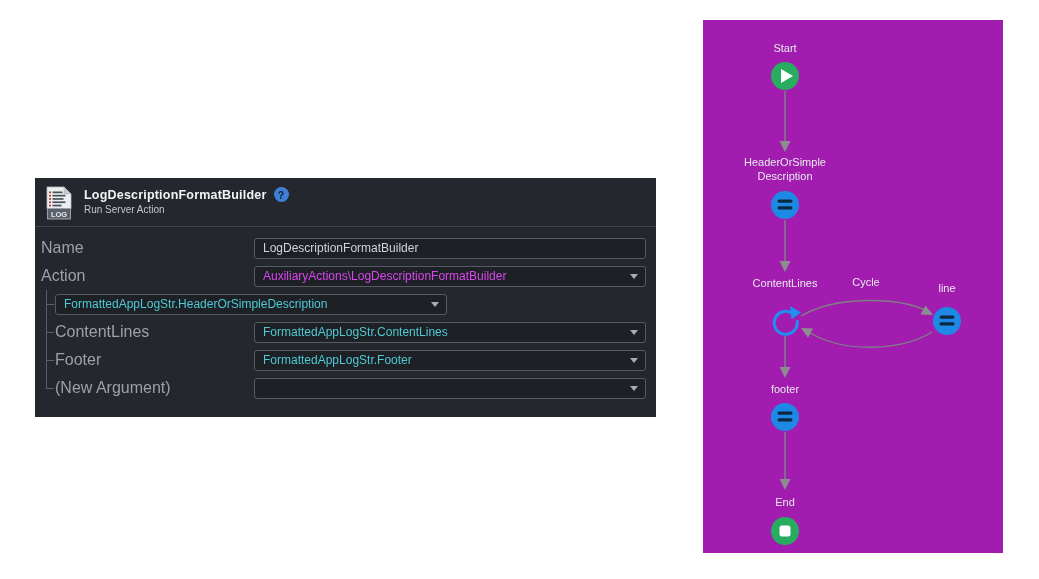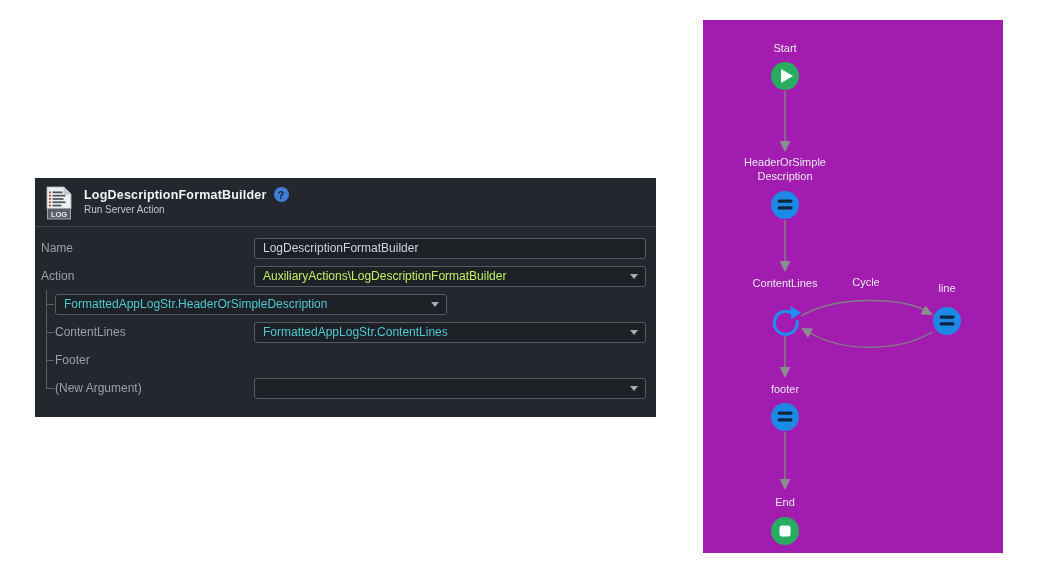--- a/index.html
+++ b/index.html
@@ -21,40 +21,40 @@
   .panel-title { color:#f2f3f4; font-size:12.5px; font-weight:bold; letter-spacing:.2px; }
   .help-badge {
     width:15px; height:15px; border-radius:50%;
     background:#3f7fd6; color:#16212d; font-size:10.5px; font-weight:bold;
     display:flex; align-items:center; justify-content:center; cursor:pointer;
   }
   .panel-subtitle { color:#c3c7cc; font-size:10px; }
 
   .rows { padding:7px 10px 0 6px; }
   .prop-row { display:flex; align-items:center; height:28px; }
-  .prop-row .lbl { color:#9ba1a8; font-size:12px; flex:1; white-space:nowrap; overflow:hidden; }
+  .prop-row .lbl { color:#9ba1a8; font-size:16px; flex:1; white-space:nowrap; overflow:hidden; }
 
   .tree { position:relative; width:14px; height:28px; flex:none; }
   .tree::before { content:""; position:absolute; left:5px; top:0; height:28px; border-left:1px solid #596069; }
   .tree::after  { content:""; position:absolute; left:5px; top:14px; width:8px; border-top:1px solid #596069; }
   .tree.last::before { height:14px; }
 
   .field-wrap { width:392px; flex:none; }
   .txt-field {
     width:100%; height:21px; background:#1d2025;
     border:1px solid #565b63; border-radius:3px;
     color:#cfd4da; font-size:12px; padding:0 8px;
     font-family:"Liberation Sans",sans-serif; outline:none;
   }
   .dropdown {
     width:100%; height:21px; background:#1d2025;
     border:1px solid #565b63; border-radius:3px;
     display:flex; align-items:center; padding:0 7px 0 8px; cursor:pointer;
   }
-  .dropdown .val { color:#bef264; font-size:12px; flex:1; white-space:nowrap; overflow:hidden; }
+  .dropdown .val { color:#d946ef; font-size:12px; flex:1; white-space:nowrap; overflow:hidden; }
   .dropdown.expr .val { color:#4fc9d3; }
   .caret {
     width:0; height:0; flex:none;
     border-left:4px solid transparent; border-right:4px solid transparent;
     border-top:5px solid #a7acb2;
   }
 
   
   .flow-panel {
     position:absolute; left:703px; top:20px; width:300px; height:533px;
@@ -132,20 +132,26 @@
           <span class="dropdown expr">
             <span class="val">FormattedAppLogStr.ContentLines</span>
             <span class="caret"></span>
           </span>
         </span>
       </div>
 
       <div class="prop-row">
         <span class="tree"></span>
         <span class="lbl">Footer</span>
+        <span class="field-wrap">
+          <span class="dropdown expr">
+            <span class="val">FormattedAppLogStr.Footer</span>
+            <span class="caret"></span>
+          </span>
+        </span>
       </div>
 
       <div class="prop-row">
         <span class="tree last"></span>
         <span class="lbl">(New Argument)</span>
         <span class="field-wrap">
           <span class="dropdown">
             <span class="val"></span>
             <span class="caret"></span>
           </span>

